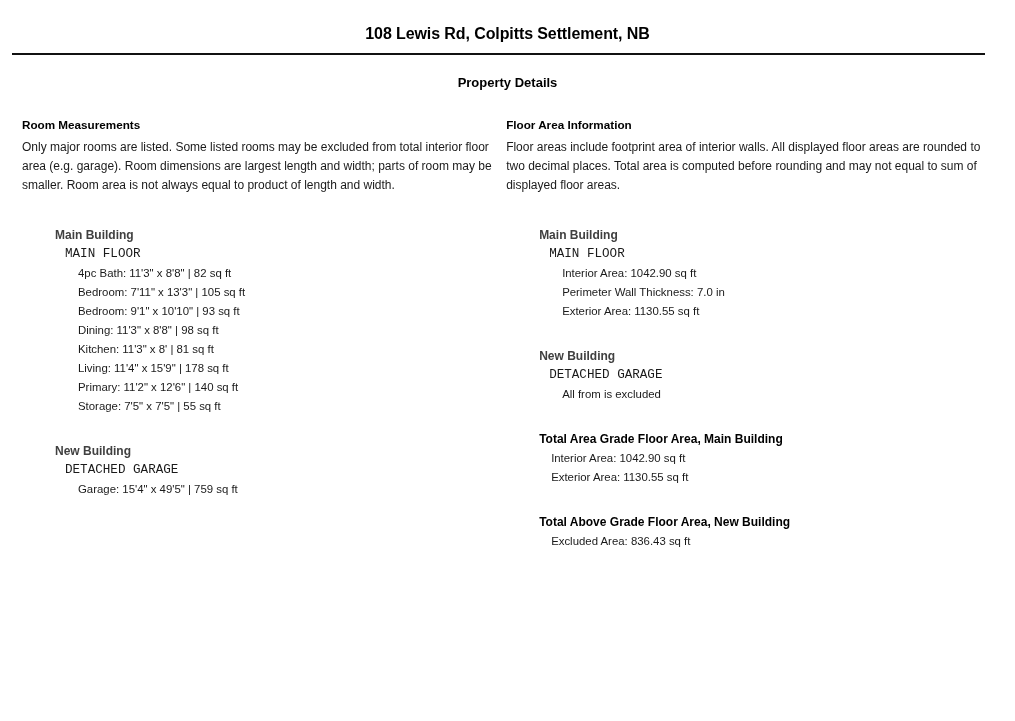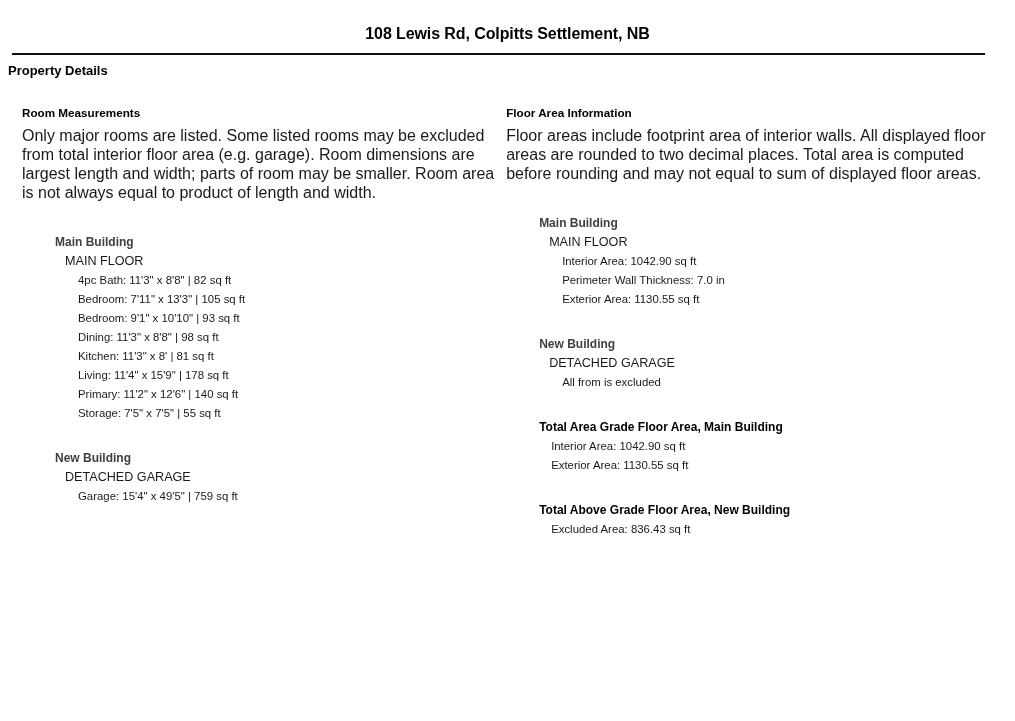--- a/index.html
+++ b/index.html
@@ -35,26 +35,26 @@
     line-height: 1.2;
     color: #000;
   }
   .title-rule {
     border: 0;
     border-top: 2.2px solid #111;
     margin: 10px 30px 0 12px;
     width: 973px;
   }
   .doc-subtitle {
+    text-align: center;
     font-size: 13px;
     font-weight: bold;
-    margin: 0;
+    margin: 12px;
     padding-top: 8px;
     color: #000;
-    padding-left: 8px;
   }
 
   
   .columns {
     display: flex;
     margin-top: 27px;
     padding: 0 22px;
     box-sizing: border-box;
     align-items: flex-start;
     justify-content: flex-end;
@@ -72,21 +72,21 @@
   }
 
   .section-heading {
     font-size: 11.7px;
     font-weight: bold;
     color: #000;
     margin: 0 0 4px 0;
     line-height: 1.4;
   }
   .section-intro {
-    font-size: 16px;
+    font-size: 12px;
     line-height: 19.2px;
     margin: 0;
     color: #1a1a1a;
   }
 
   
   .group {
     margin-top: 26px;
   }
   .group.first {
@@ -98,20 +98,21 @@
     color: #404040;
     margin-left: 33px;
     line-height: 19px;
   }
   .level-name {
     font-size: 12.6px;
     font-weight: normal;
     color: #1a1a1a;
     margin-left: 43px;
     line-height: 19px;
+    font-family: Liberation Mono, monospace;
   }
   .detail-line {
     font-size: 11.4px;
     color: #1a1a1a;
     margin-left: 56px;
     line-height: 19px;
     white-space: nowrap;
   }
   .total-heading {
     font-size: 12px;

